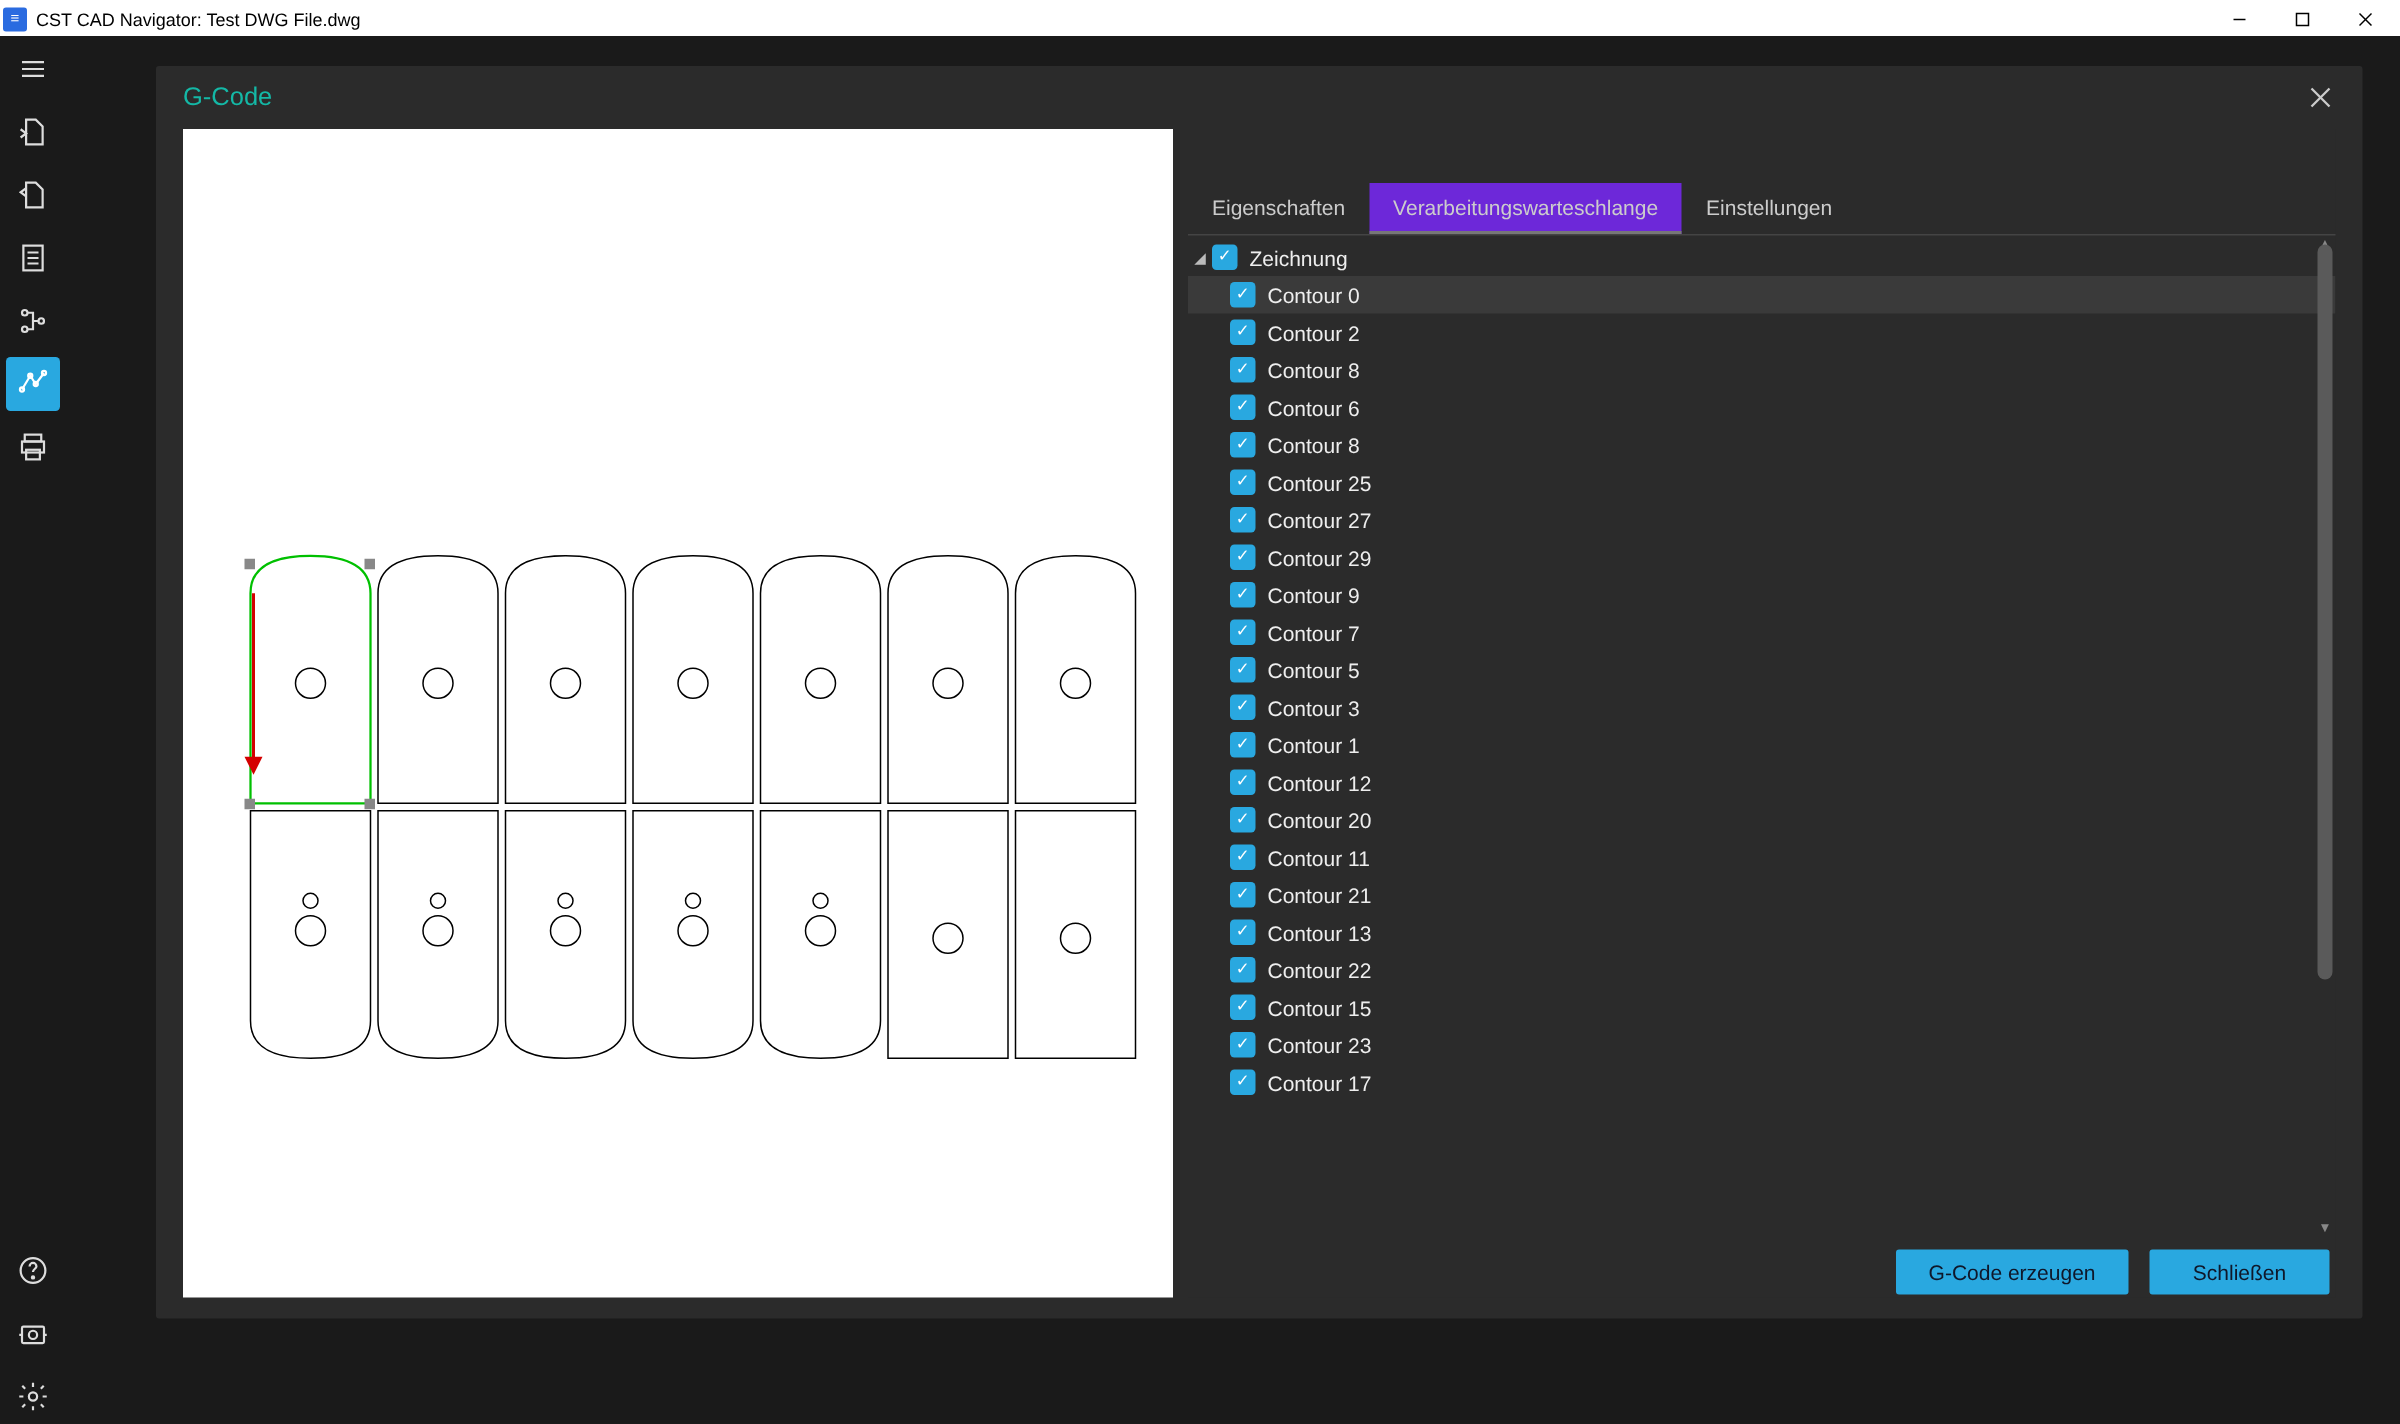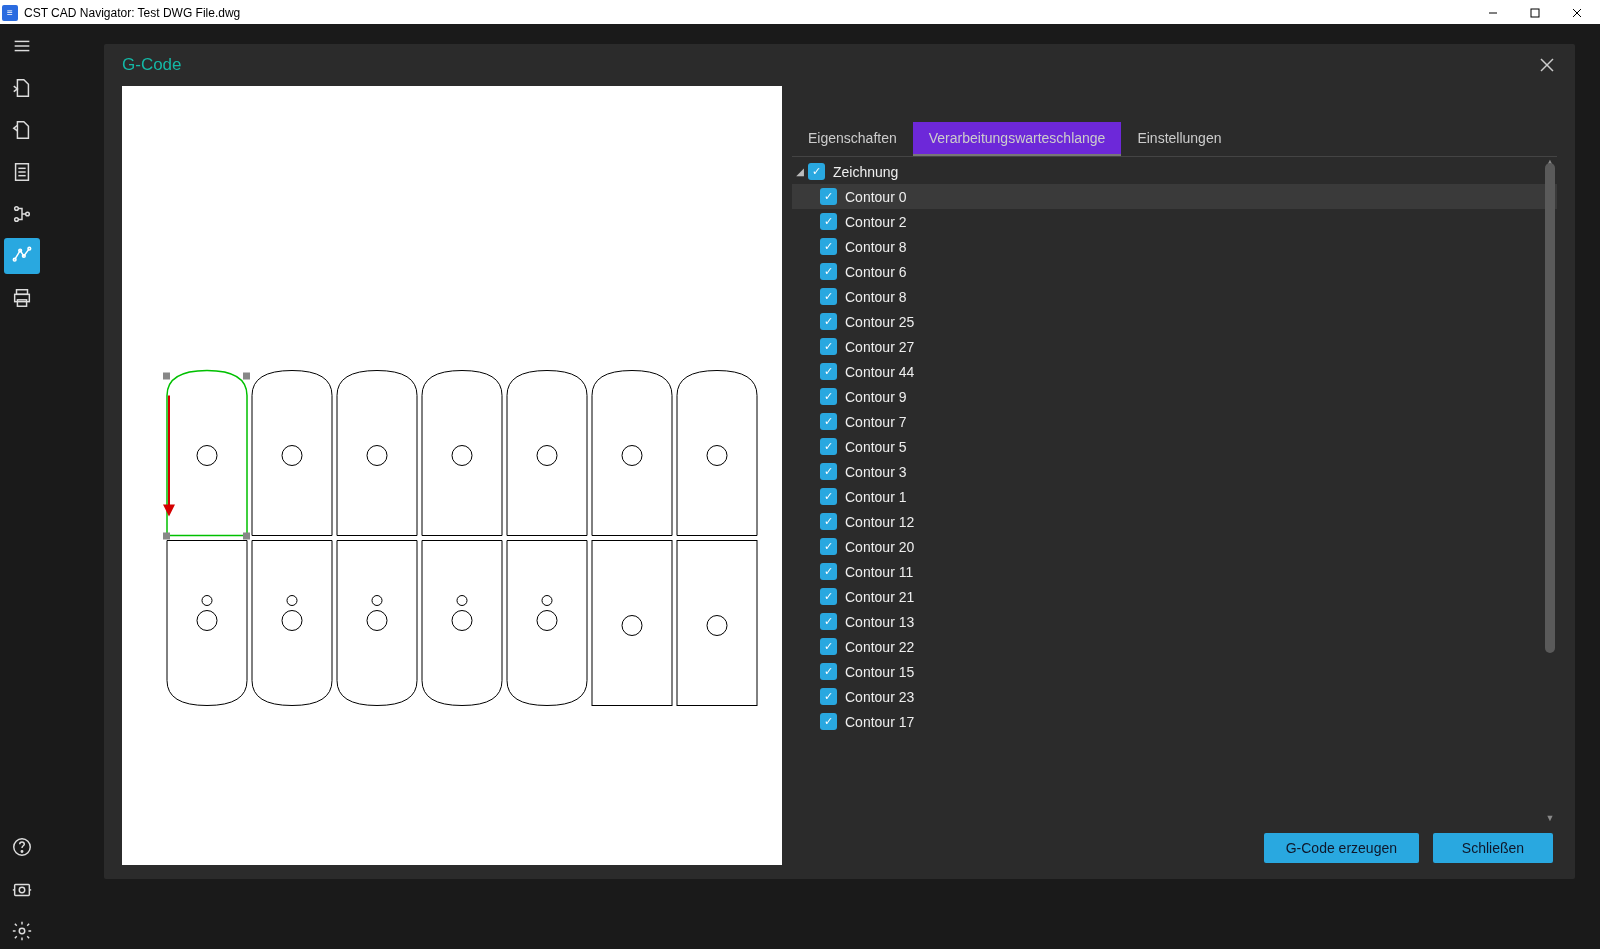--- a/index.html
+++ b/index.html
@@ -295,21 +295,21 @@
                 <div class="tree-row child">
                   <span class="tree-check"></span>
                   <span class="tree-label">Contour 25</span>
                 </div>
                 <div class="tree-row child">
                   <span class="tree-check"></span>
                   <span class="tree-label">Contour 27</span>
                 </div>
                 <div class="tree-row child">
                   <span class="tree-check"></span>
-                  <span class="tree-label">Contour 44</span>
+                  <span class="tree-label">Contour 29</span>
                 </div>
                 <div class="tree-row child">
                   <span class="tree-check"></span>
                   <span class="tree-label">Contour 9</span>
                 </div>
                 <div class="tree-row child">
                   <span class="tree-check"></span>
                   <span class="tree-label">Contour 7</span>
                 </div>
                 <div class="tree-row child">

